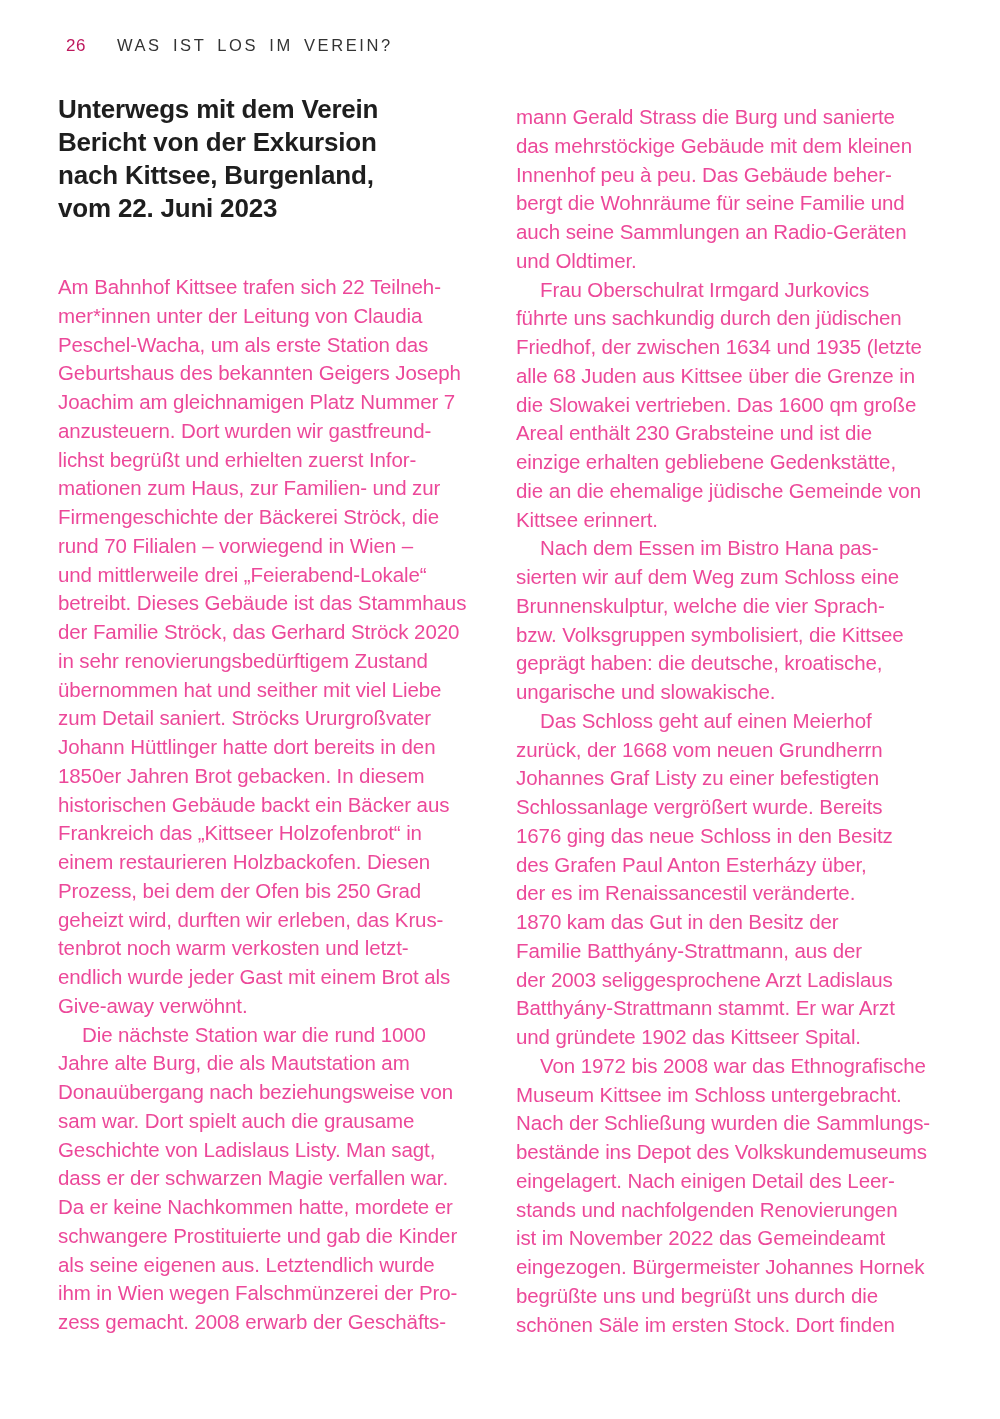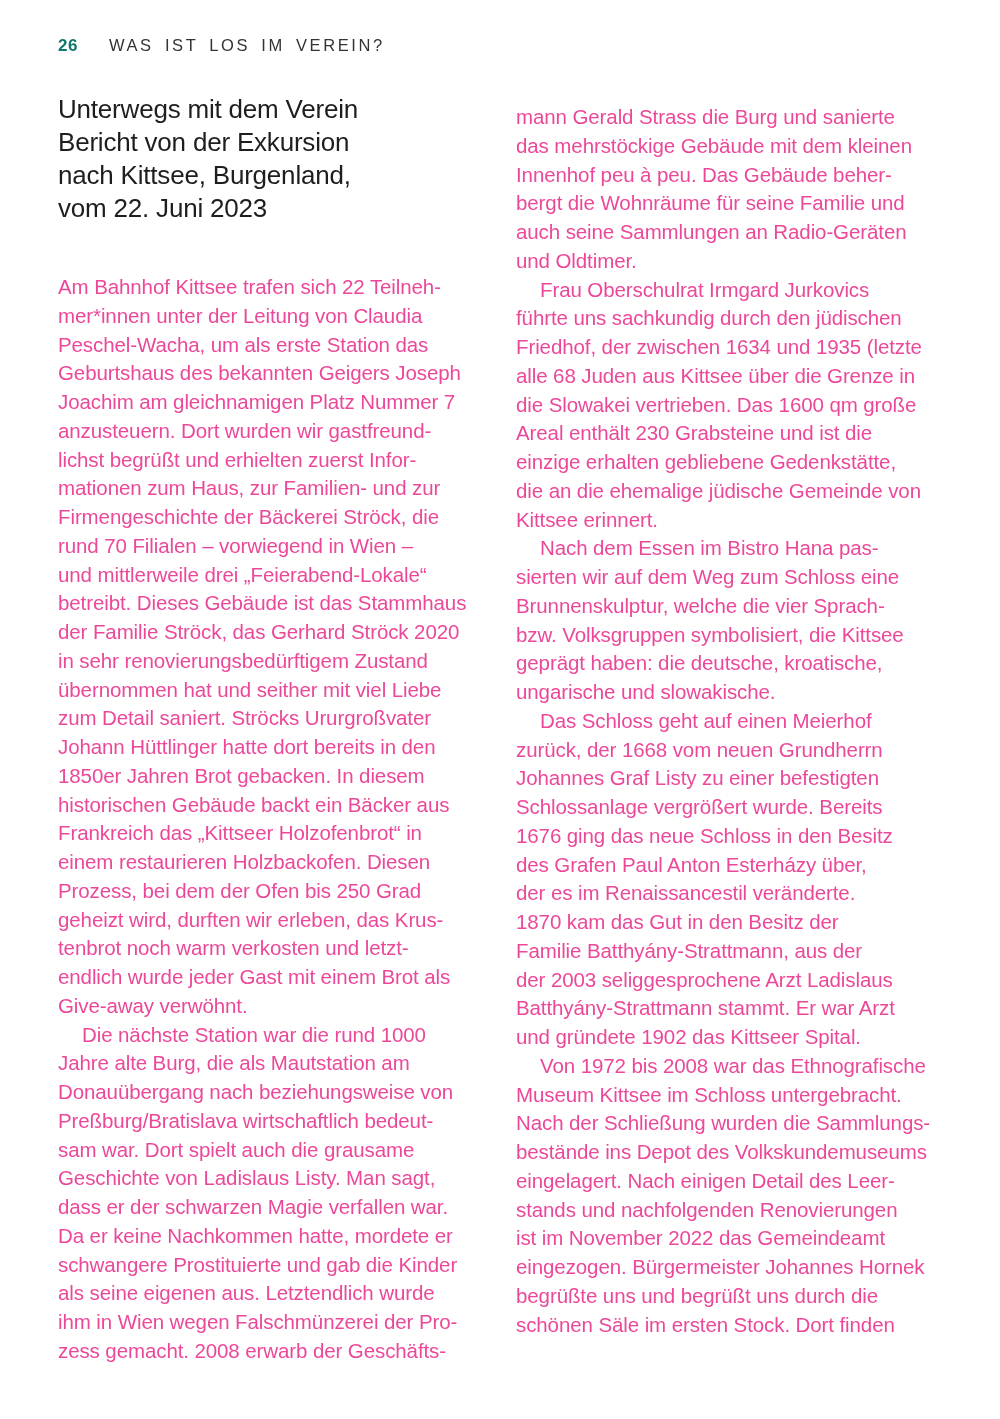--- a/index.html
+++ b/index.html
@@ -18,40 +18,41 @@
   .page-header {
     position: absolute;
     left: 58px;
     top: 36px;
     display: flex;
     align-items: baseline;
     color: #2c2c2c;
   }
   .page-number {
     font-size: 17px;
-    font-weight: 700;
+    font-weight: 400;
     letter-spacing: 0.5px;
-    color: #0f766e;
+    color: #be185d;
+    margin-left: 8px;
   }
   .section-title {
     margin-left: 31px;
     font-size: 16.5px;
     font-weight: 400;
     letter-spacing: 2.6px;
     word-spacing: 4px;
     color: #333333;
     text-align: right;
   }
   .article-title {
     position: absolute;
     left: 58px;
     top: 93px;
     margin: 0;
     font-size: 26px;
-    font-weight: 400;
+    font-weight: 700;
     line-height: 33px;
     letter-spacing: -0.2px;
     color: #1e1e1e;
   }
   .article-title .title-line {
     display: block;
     white-space: nowrap;
   }
   .col {
     position: absolute;
@@ -110,21 +111,20 @@
         <div class="line">Prozess, bei dem der Ofen bis 250 Grad</div>
         <div class="line">geheizt wird, durften wir erleben, das Krus-</div>
         <div class="line">tenbrot noch warm verkosten und letzt-</div>
         <div class="line">endlich wurde jeder Gast mit einem Brot als</div>
         <div class="line">Give-away verwöhnt.</div>
       </div>
       <div class="para">
         <div class="line indent">Die nächste Station war die rund 1000</div>
         <div class="line">Jahre alte Burg, die als Mautstation am</div>
         <div class="line">Donauübergang nach beziehungsweise von</div>
-        <div class="line">Preßburg/Bratislava wirtschaftlich bedeut-</div>
         <div class="line">sam war. Dort spielt auch die grausame</div>
         <div class="line">Geschichte von Ladislaus Listy. Man sagt,</div>
         <div class="line">dass er der schwarzen Magie verfallen war.</div>
         <div class="line">Da er keine Nachkommen hatte, mordete er</div>
         <div class="line">schwangere Prostituierte und gab die Kinder</div>
         <div class="line">als seine eigenen aus. Letztendlich wurde</div>
         <div class="line">ihm in Wien wegen Falschmünzerei der Pro-</div>
         <div class="line">zess gemacht. 2008 erwarb der Geschäfts-</div>
       </div>
     </div>

